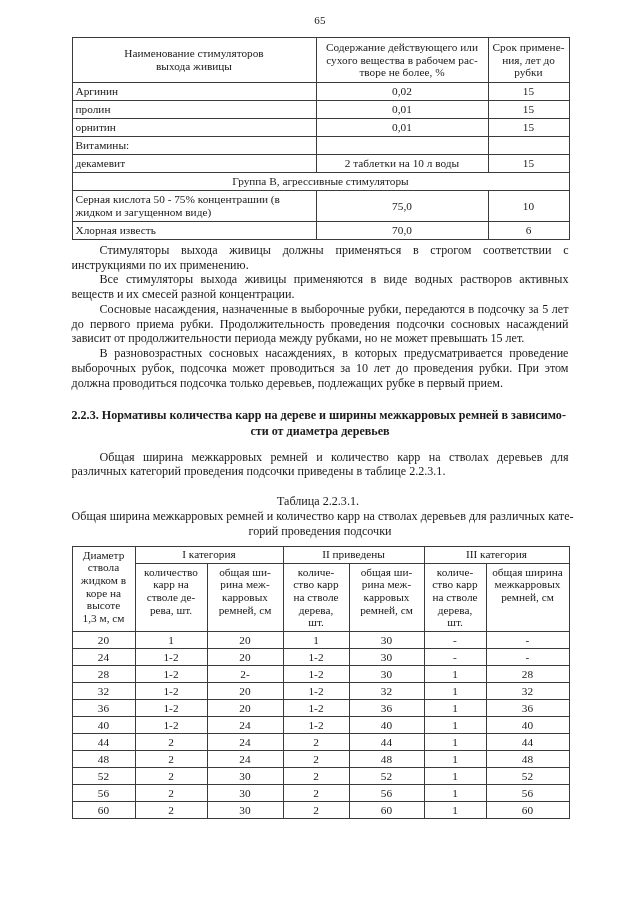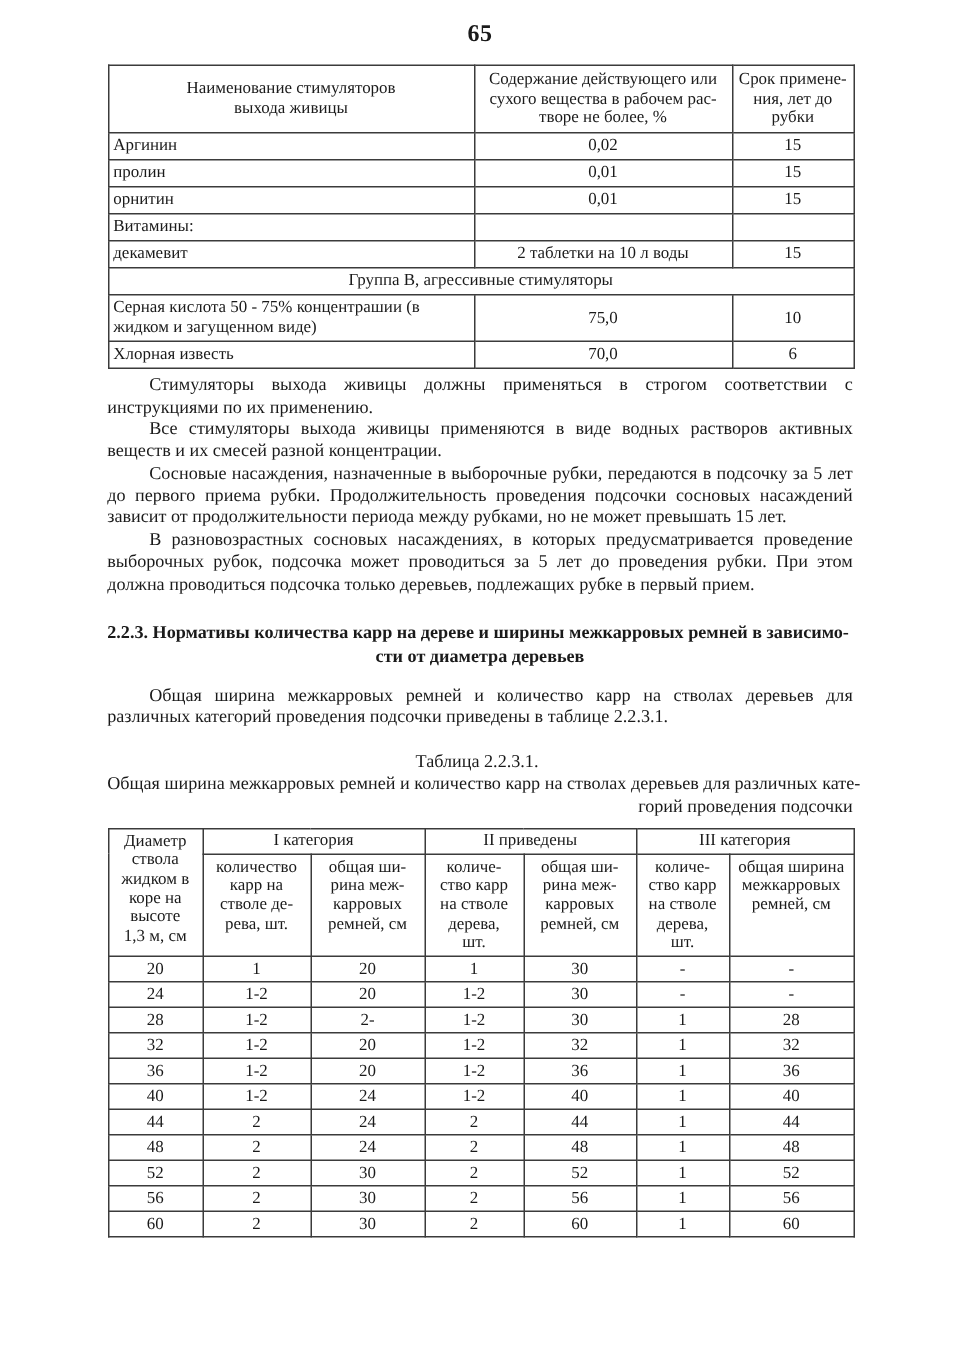--- a/index.html
+++ b/index.html
@@ -18,24 +18,23 @@
   }
   .page {
     position: relative;
     width: 640px;
     height: 905px;
     box-sizing: border-box;
     padding: 0;
   }
   .page-number {
     text-align: center;
-    font-size: 16px;
+    font-size: 11px;
     margin: 14px 0 0 0;
     letter-spacing: 0.3px;
-    font-weight: bold;
   }
   .content {
     margin: 0 auto;
     width: 497px;
     padding-top: 11px;
   }
 
   
   table.doc-table {
     border-collapse: collapse;
@@ -104,21 +103,21 @@
     text-align: center;
     padding-right: 4px;
   }
   .caption-center {
     margin: 0;
     font-size: 12.1px;
     line-height: 1.22;
     text-align: center;
   }
   .caption-center .ln1 { display: block; text-align: justify; white-space: nowrap; }
-  .caption-center .ln2 { display: block; text-align: right; }
+  .caption-center .ln2 { display: block; text-align: center; }
 
   .gap-after-head { height: 11px; }
   .table-wrap { padding-top: 7px; }
 </style>
 </head>
 <body>
 
 <div class="page">
 
   <div class="page-number">65</div>
@@ -186,21 +185,21 @@
             <td class="l">Хлорная известь</td>
             <td class="c">70,0</td>
             <td class="c">6</td>
           </tr>
         </tbody>
     </table>
 
     <p class="body first"><span>Стимуляторы выхода живицы должны применяться в строгом соответствии с инструкциями по их применению.</span></p>
     <p class="body"><span>Все стимуляторы выхода живицы применяются в виде водных растворов активных веществ и их смесей разной концентрации.</span></p>
     <p class="body"><span>Сосновые насаждения, назначенные в выборочные рубки, передаются в подсочку за 5 лет до первого приема рубки. Продолжительность проведения подсочки сосновых насаждений зависит от продолжительности периода между рубками, но не может превышать 15 лет.</span></p>
-    <p class="body"><span>В разновозрастных сосновых насаждениях, в которых предусматривается проведение выборочных рубок, подсочка может проводиться за 5 лет до проведения рубки. При этом должна проводиться подсочка только деревьев, подлежащих рубке в первый прием.</span></p>
+    <p class="body"><span>В разновозрастных сосновых насаждениях, в которых предусматривается проведение выборочных рубок, подсочка может проводиться за 10 лет до проведения рубки. При этом должна проводиться подсочка только деревьев, подлежащих рубке в первый прием.</span></p>
 
     <div class="section-head">
       <span class="ln1">2.2.3. Нормативы количества карр на дереве и ширины межкарровых ремней в зависимо-</span>
       <span class="ln2">сти от диаметра деревьев</span>
     </div>
 
     <div class="gap-after-head"></div>
 
     <p class="body"><span>Общая ширина межкарровых ремней и количество карр на стволах деревьев для различных категорий проведения подсочки приведены в таблице 2.2.3.1.</span></p>
 

